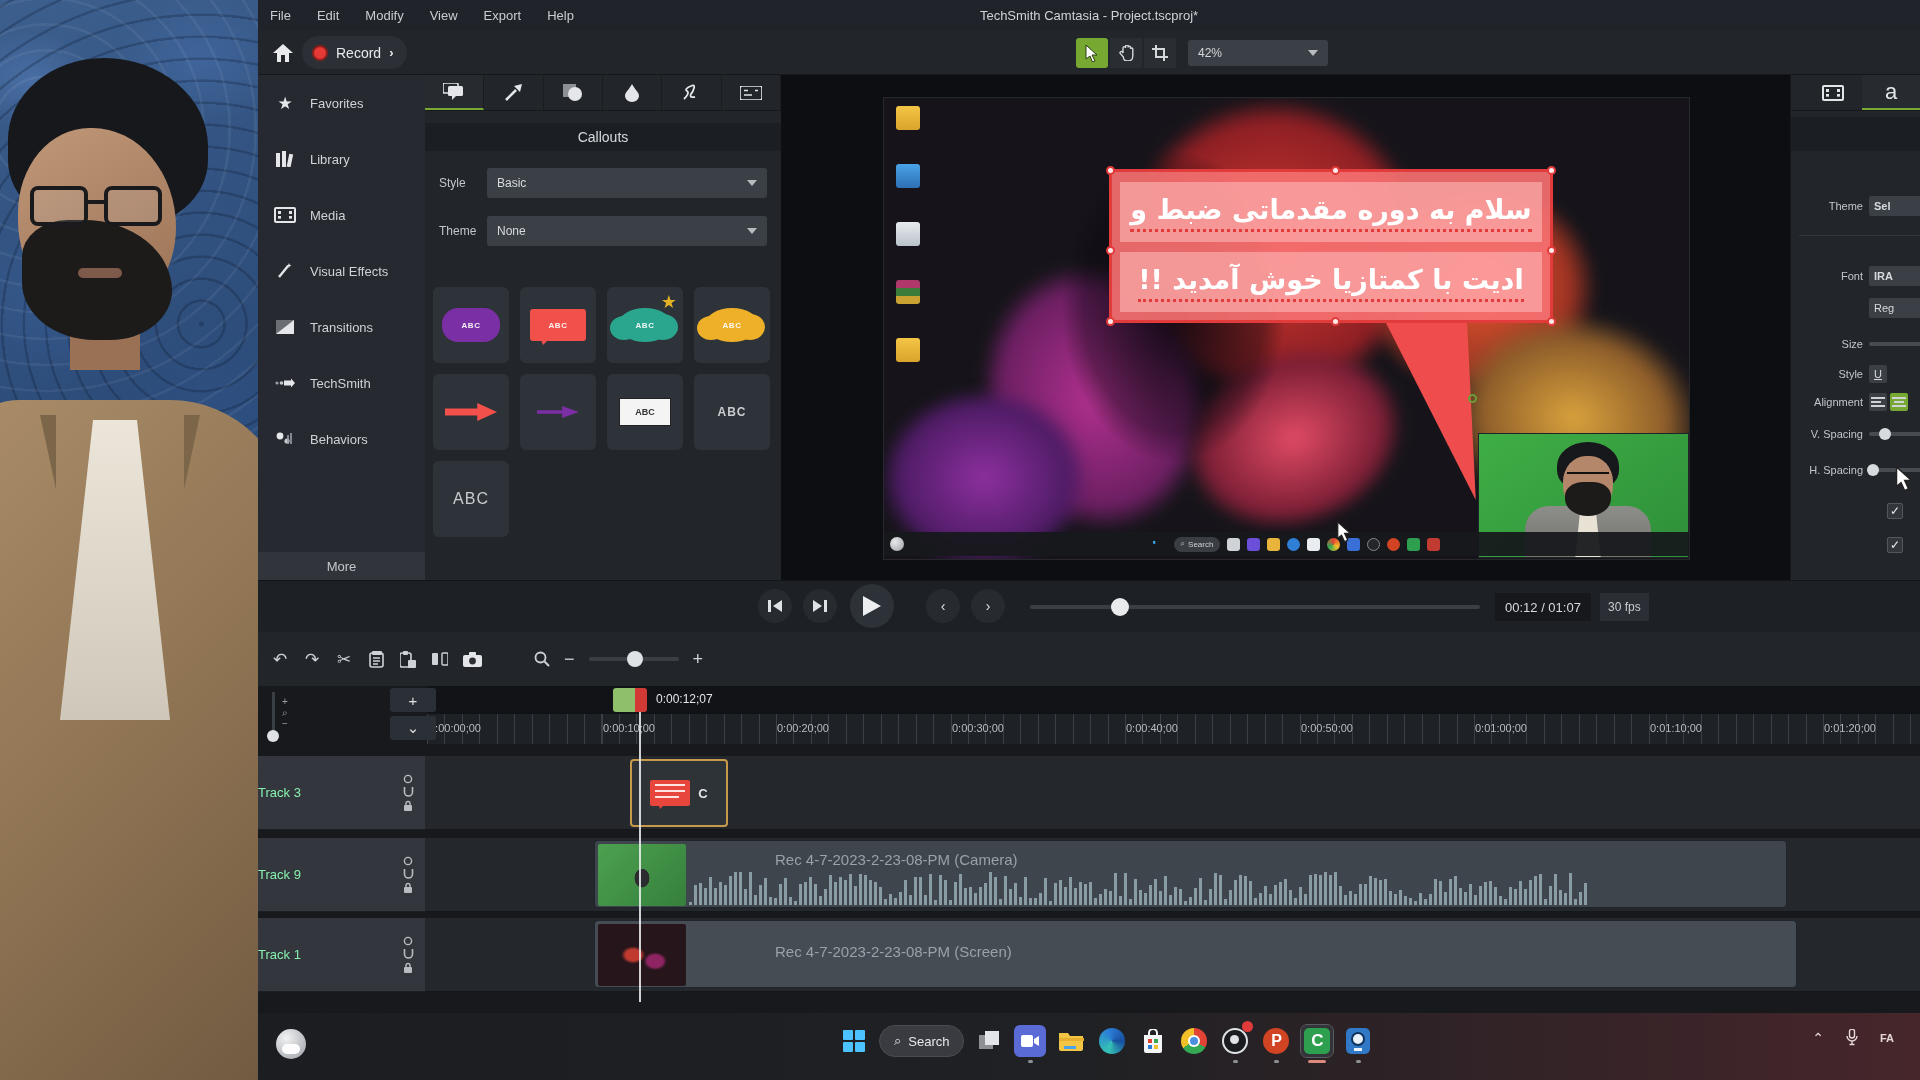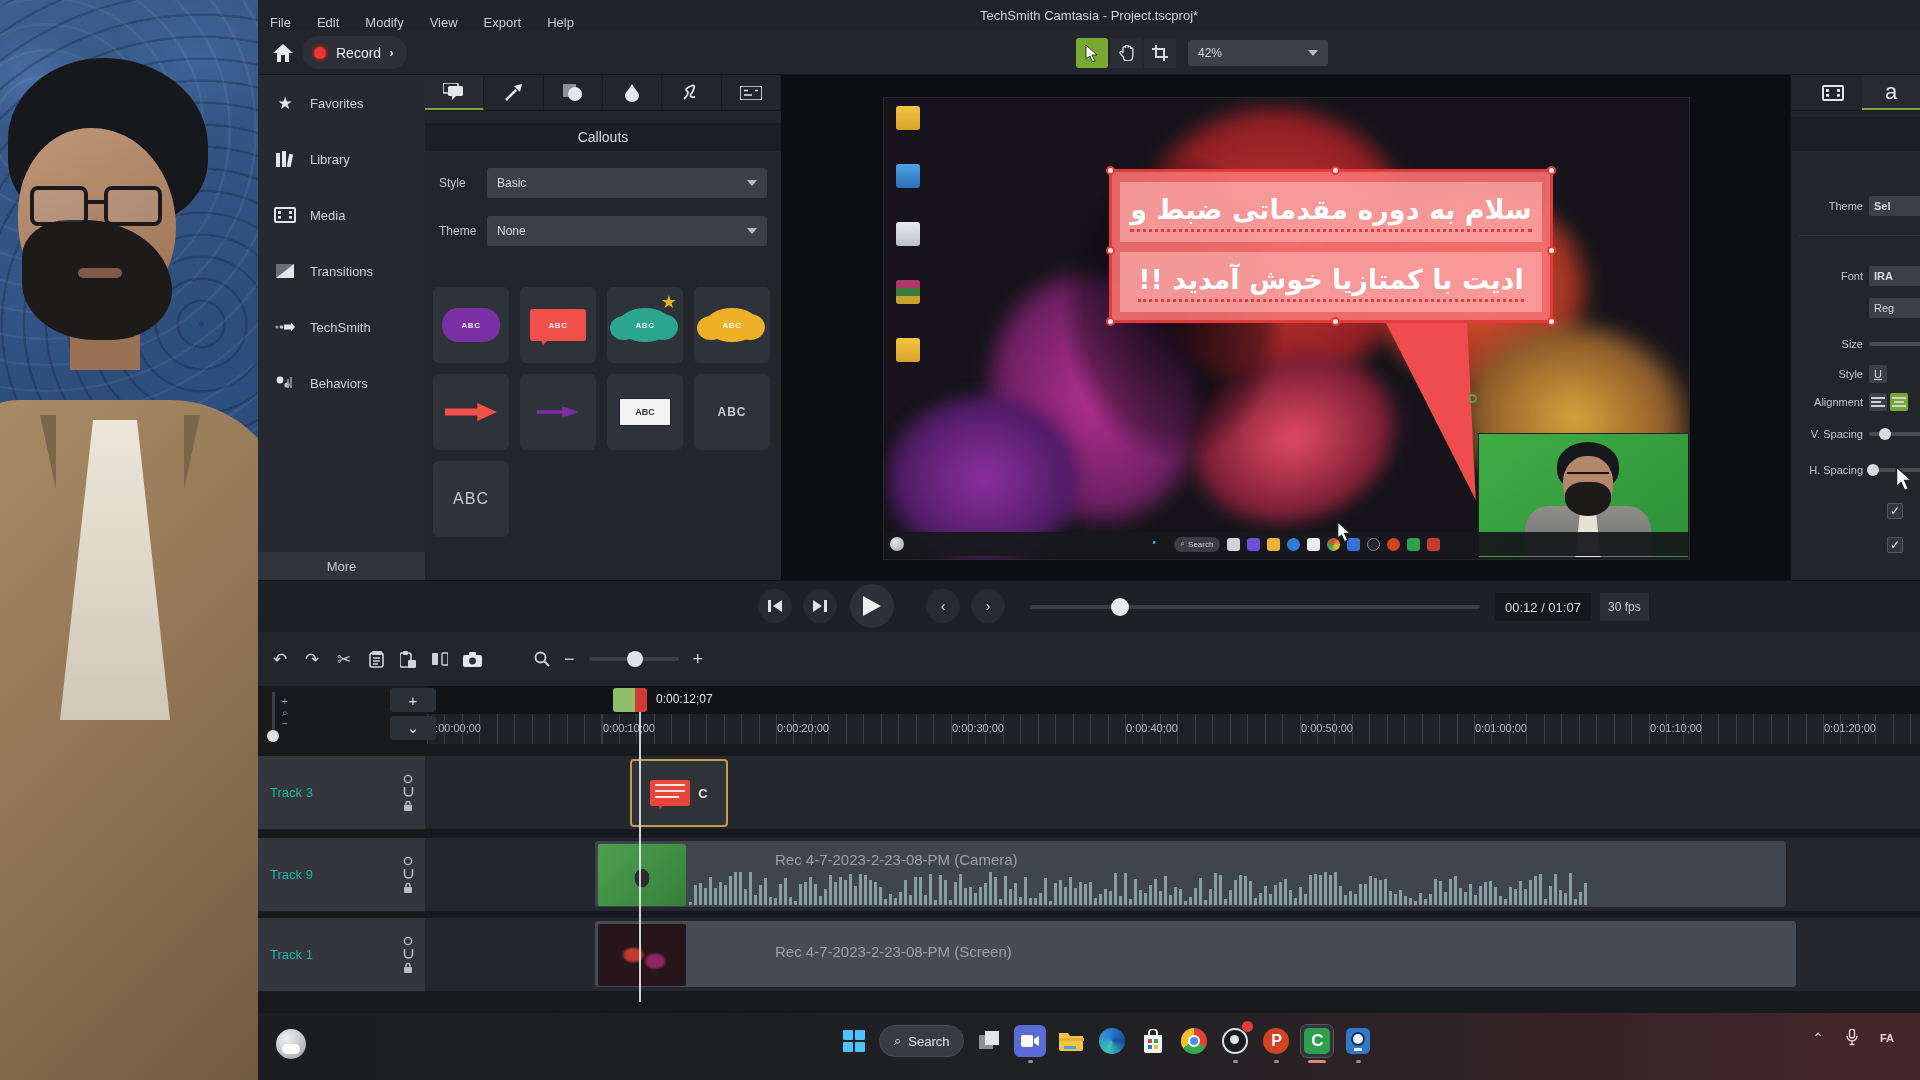--- a/index.html
+++ b/index.html
@@ -29,21 +29,21 @@
   .p-bridge { left:86px; top:200px; width:20px; height:4px; background:#1a1a1d; }
   .p-neck { left:70px; top:310px; width:70px; height:60px; background:#9a7154; }
   .p-body { left:-50px; top:400px; width:340px; height:680px; background:linear-gradient(135deg,#ab8d68,#8d7252 55%,#6f5940); border-radius:70px 120px 0 0; }
   .p-shirt { left:60px; top:420px; width:110px; height:300px; background:linear-gradient(180deg,#ece6da,#cfc8ba); clip-path:polygon(30% 0,70% 0,100% 100%,0 100%); }
   .p-lapel { left:40px; top:415px; width:160px; height:260px; background:transparent; border-left:16px solid #7c664a; border-right:16px solid #7c664a; clip-path:polygon(0 0,100% 0,65% 100%,35% 100%); }
 
   
   .app { left:258px; top:0; width:1662px; height:1080px; background:#1d2025; }
 
   
-  .menubar { left:0; top:0; width:1662px; height:30px; background:#202329; display:flex; align-items:flex-end; }
+  .menubar { left:0; top:0; width:1662px; height:30px; background:#202329; display:flex; align-items:center; }
   .menus { display:flex; gap:26px; padding-left:12px; }
   .menu-item { color:#c9ccd1; font-size:13px; cursor:default; }
   .win-title { position:absolute; left:0; right:0; top:0; height:30px; display:flex; align-items:center; justify-content:center; color:#cfd2d6; font-size:13px; pointer-events:none; }
 
   
   .toolrow { left:0; top:30px; width:1662px; height:45px; background:#22262b; border-bottom:1px solid #15171a; }
   .home-btn { left:10px; top:8px; width:30px; height:30px; display:flex; align-items:center; justify-content:center; }
   .record-btn { left:44px; top:6px; height:33px; padding:0 14px 0 10px; background:#2c3036; border-radius:17px; display:flex; align-items:center; gap:8px; }
   .rec-dot { width:16px; height:16px; border-radius:50%; background:#e53935; border:2px solid #8a1f1c; }
   .record-label { color:#e8eaec; font-size:14px; }
@@ -165,21 +165,21 @@
   .ph-g { width:22px; height:100%; background:#8fbf6a; border-radius:3px 0 0 3px; }
   .ph-r { width:12px; height:100%; background:#d23b35; border-radius:0 3px 3px 0; }
   .ph-time { left:398px; top:6px; color:#e3e5e8; font-size:12px; z-index:6; }
   .ph-line { left:381px; top:4px; width:2px; height:312px; background:rgba(240,243,245,.85); z-index:5; }
   .gutter-slider { left:14px; top:6px; width:3px; height:48px; background:#3a3f46; }
   .gutter-dot { left:9px; top:44px; width:12px; height:12px; border-radius:50%; background:#dfe2e5; }
   .gutter-mag { left:24px; top:10px; color:#9aa0a6; font-size:10px; line-height:11px; text-align:center; }
   .addbtn { left:132px; width:46px; height:24px; background:#2b3036; border-radius:3px; color:#dfe2e5; display:flex; align-items:center; justify-content:center; font-size:15px; }
   .track { position:absolute; left:0; width:1662px; }
   .track-head { position:absolute; left:0; top:0; width:167px; height:100%; background:#33373d; border-bottom:1px solid #1c1f23; display:flex; align-items:center; }
-  .track-name { padding-left:12px; color:#14b8a6; font-size:13px; flex:1; }
+  .track-name { color:#86efac; font-size:13px; flex:1; }
   .track-icons { width:34px; display:flex; flex-direction:column; gap:3px; align-items:center; color:#b9bdc2; font-size:9px; }
   .track-body { position:absolute; left:167px; top:0; right:0; height:100%; background:#24272c; border-bottom:1px solid #15171a; }
   .clip { position:absolute; border-radius:4px; overflow:hidden; }
   .clip-callout { left:205px; top:3px; width:98px; height:68px; background:#2e3338; border:2px solid #c79a4b; display:flex; align-items:center; justify-content:center; gap:8px; }
   .cc-bubble { width:40px; height:26px; background:#e8453c; border-radius:2px; position:relative; }
   .cc-bubble::after { content:""; position:absolute; left:8px; bottom:-10px; border:7px solid transparent; border-top-color:#e8453c; border-left-width:2px; }
   .cc-bubble i { display:block; height:2px; background:rgba(255,255,255,.85); margin:4px 5px 0 5px; }
   .clip-label { color:#e3e5e8; font-size:13px; font-weight:bold; }
   .clip-media { left:169px; top:2px; height:68px; background:#3e454c; border:1px solid #20242a; }
   .clip-media .thumb { position:absolute; left:3px; top:3px; width:88px; height:62px; border-radius:2px; }
@@ -290,20 +290,29 @@
               <rect x="12" y="3" width="4" height="13" fill="#e4e6e9" transform="rotate(12 14 9)"></rect>
             </svg>
         </span>
         <span>Library</span>
       </div>
       <div class="side-item">
         <span class="side-icon">
             <span class="film-ic"></span>
           </span>
         <span>Media</span>
+      </div>
+      <div class="side-item">
+        <span class="side-icon">
+          <svg width="18" height="18" viewBox="0 0 18 18">
+              <path d="M3 15 L12 4" stroke="#e4e6e9" stroke-width="2.4"></path>
+              <path d="M13 1 l.7 1.8 1.8.7 -1.8.7 -.7 1.8 -.7-1.8 -1.8-.7 1.8-.7 Z" fill="#e4e6e9"></path>
+            </svg>
+        </span>
+        <span>Visual Effects</span>
       </div>
       <div class="side-item">
         <span class="side-icon">
           <svg width="18" height="14" viewBox="0 0 18 14">
               <rect width="18" height="14" fill="#6b6f74"></rect>
               <path d="M0 14 L18 0 V14 Z" fill="#e4e6e9"></path>
             </svg>
         </span>
         <span>Transitions</span>
       </div>

